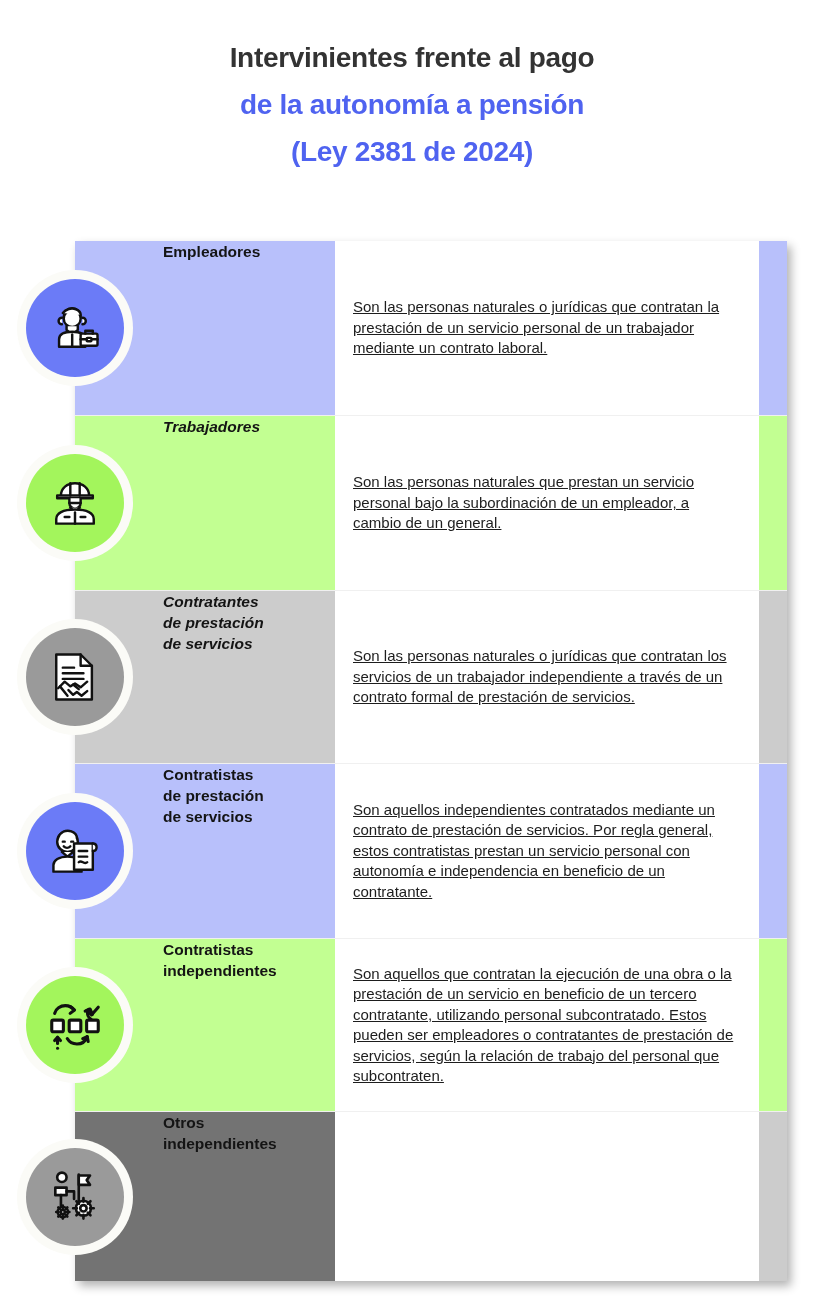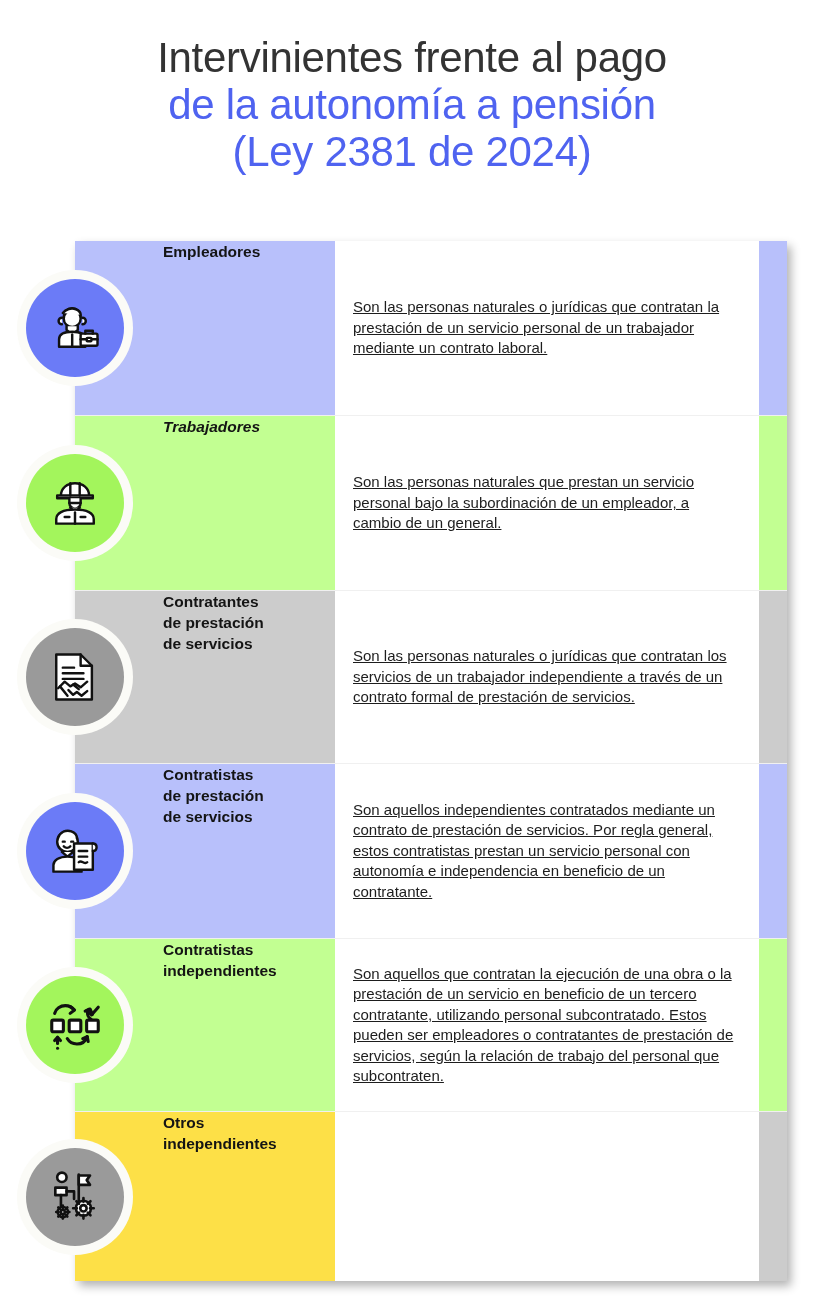--- a/index.html
+++ b/index.html
@@ -11,22 +11,22 @@
     font-family: "Liberation Sans", sans-serif;
     overflow: hidden;
   }
 
   
   #title-block {
     padding-top: 34px;
     text-align: center;
   }
   .title-line {
-    font-weight: normal;
-    font-size: 42px;
+    font-weight: bold;
+    font-size: 28px;
     line-height: 47px;
     letter-spacing: -0.3px;
   }
   .title-line.dark  { color: #333333; }
   .title-line.blue  { color: #4f63f0; }
 
   
   #card {
     position: absolute;
     left: 75px;
@@ -164,21 +164,21 @@
       <path d="M21 47h5M38 47h5"></path>
     </svg>
           </div>
         </div>
         <div class="row-label">Trabajadores</div>
       </div>
       <div class="row-desc">Son las personas naturales que prestan un servicio personal bajo la subordinación de un empleador, a cambio de un general.</div>
       <div class="row-stripe" style="background: rgb(194, 255, 146);"></div>
     </div>
     <div class="row" style="height: 173px;">
-      <div class="row-left" style="background: rgb(204, 204, 204);">
+      <div class="row-left" style="background: rgb(204, 204, 204); font-style: italic;">
         <div class="icon-badge">
           <div class="icon-circle" style="background: rgb(154, 154, 154);">
     <svg width="60" height="60" viewBox="0 0 64 64" fill="none" stroke="#111" stroke-width="2.6" stroke-linecap="round" stroke-linejoin="round">
       <path d="M12 8h26l12 12v36H12z" fill="#fff"></path>
       <path d="M38 8v12h12"></path>
       <path d="M19 22h12M19 28h22M19 34h22"></path>
       <path d="M14 44l7-7 6 5 5-3 6 4 7-6" fill="#fff"></path>
       <path d="M25 46l5 5 4-3 5 4 6-5" fill="#fff"></path>
       <path d="M16 42l8 10M30 40l6 5"></path>
     </svg>
@@ -236,21 +236,21 @@
     </svg>
           </div>
         </div>
         <div class="row-label">Contratistas
 independientes</div>
       </div>
       <div class="row-desc">Son aquellos que contratan la ejecución de una obra o la prestación de un servicio en beneficio de un tercero contratante, utilizando personal subcontratado. Estos pueden ser empleadores o contratantes de prestación de servicios, según la relación de trabajo del personal que subcontraten.</div>
       <div class="row-stripe" style="background: rgb(194, 255, 146);"></div>
     </div>
     <div class="row" style="height: 169px;">
-      <div class="row-left" style="background: #fde047;">
+      <div class="row-left" style="background: #737373;">
         <div class="icon-badge">
           <div class="icon-circle" style="background: rgb(154, 154, 154);">
     <svg width="60" height="60" viewBox="0 0 64 64" fill="none" stroke="#111" stroke-width="2.8" stroke-linecap="round" stroke-linejoin="round">
       <circle cx="18" cy="11" r="5" fill="#fff"></circle>
       <path d="M11 22h12v8H11z" fill="#fff"></path>
       <path d="M17 30v12"></path>
       <path d="M23 26h8v8" fill="none"></path>
       <path d="M36 8v28"></path>
       <path d="M36 9h12l-3.5 5L48 19H36z" fill="#fff"></path>
       <circle cx="41" cy="44" r="8" fill="#fff"></circle>

